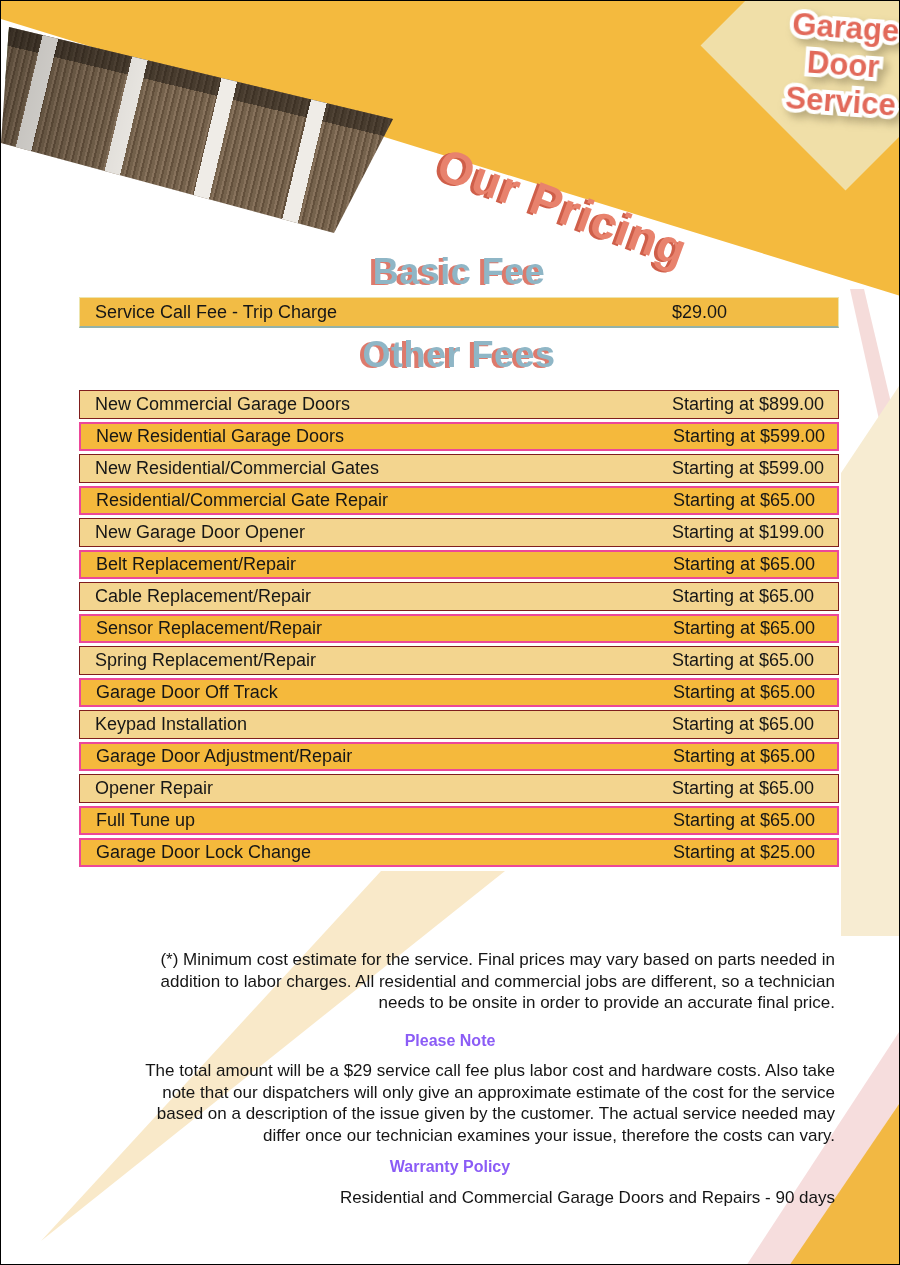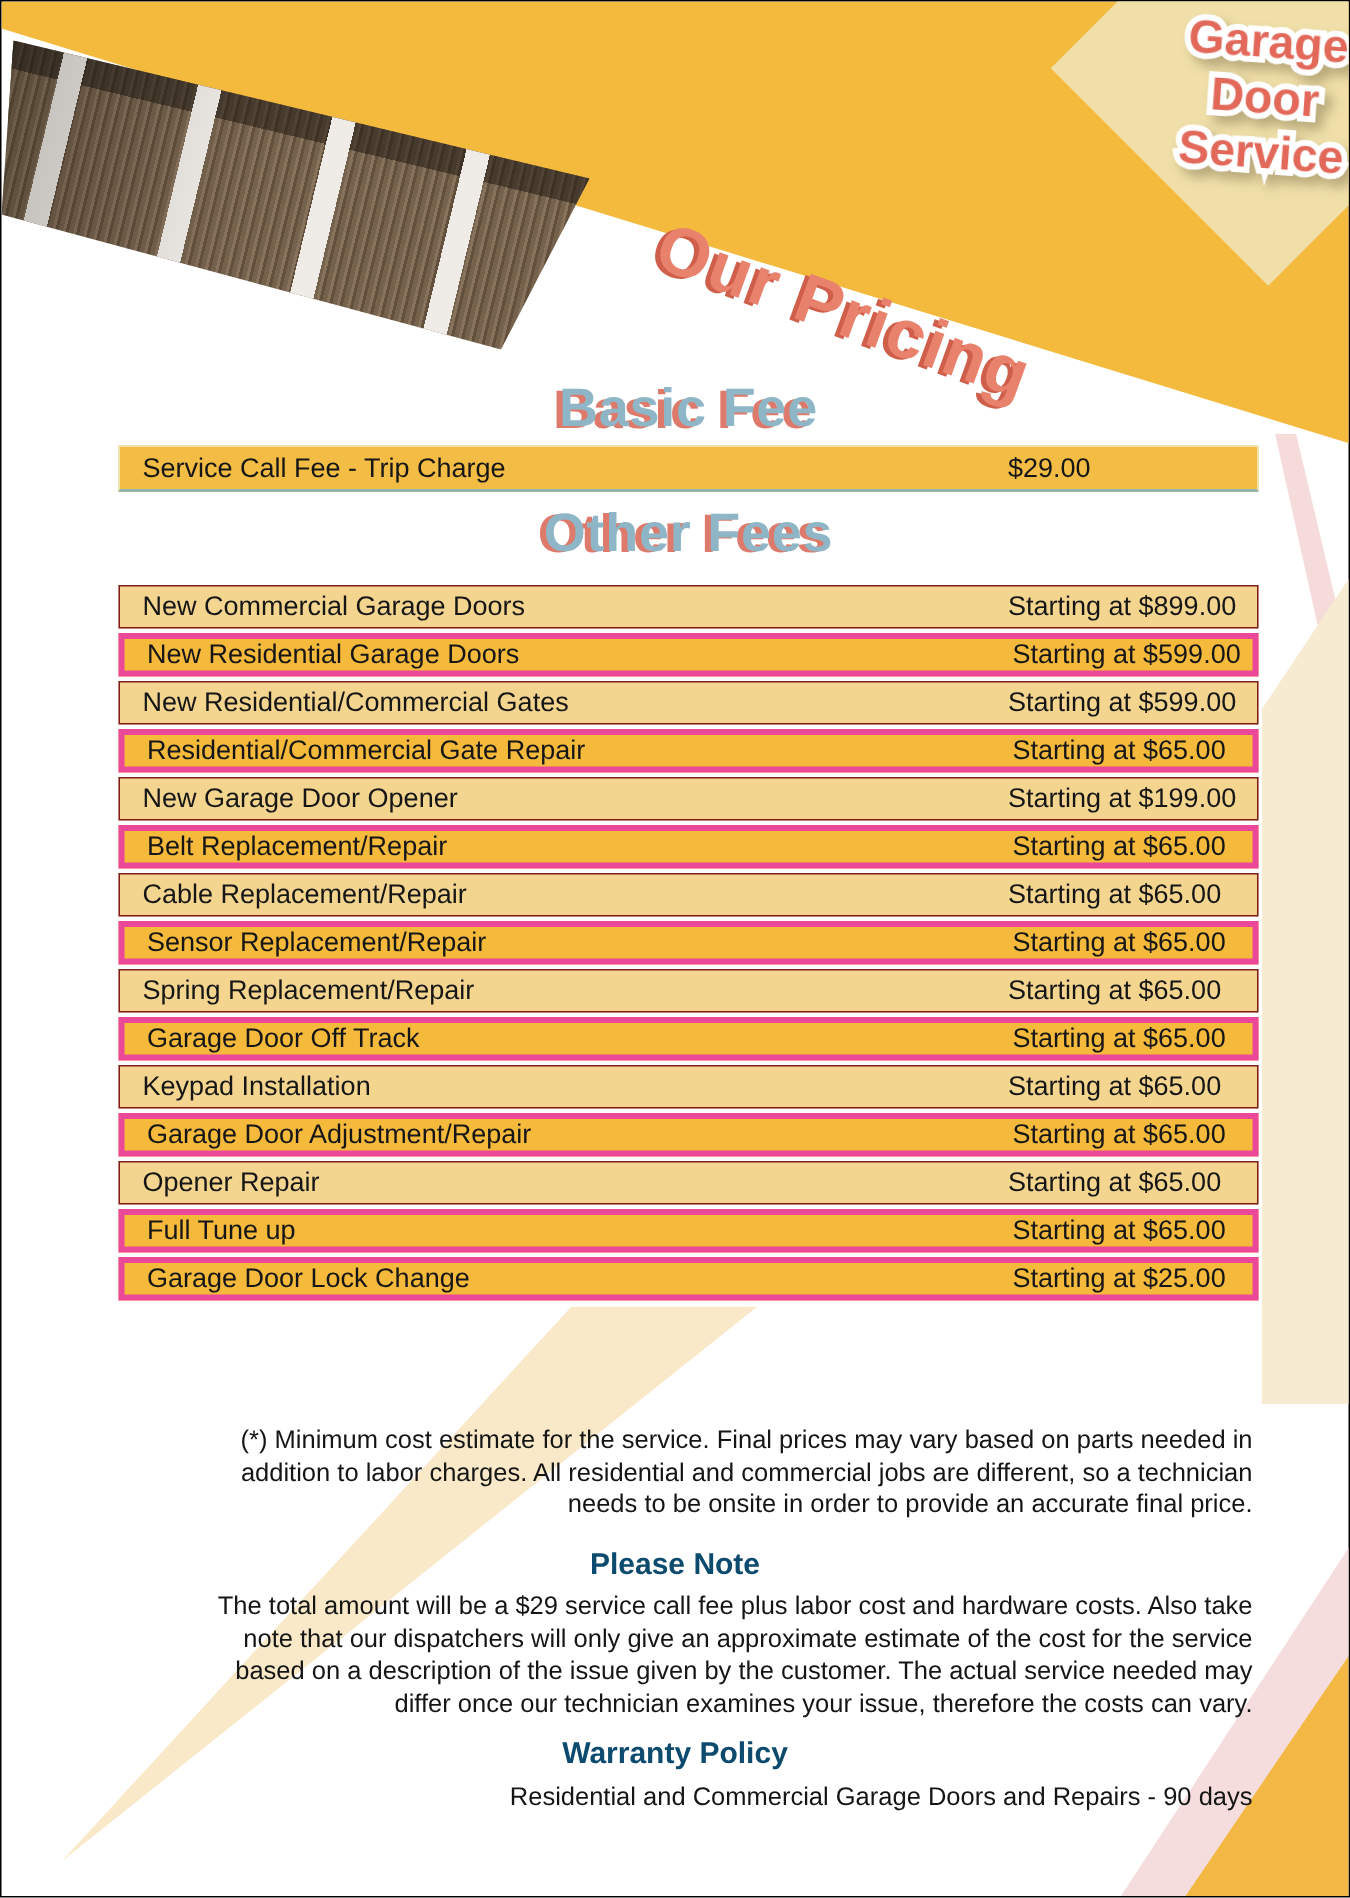--- a/index.html
+++ b/index.html
@@ -96,37 +96,37 @@
   .fees-area{position:absolute; left:78px; width:760px; z-index:5;}
   .basic-area{top:296px;}
   .other-area{top:389px;}
   .fee-row{
     position:relative; height:29px; margin-bottom:3px; box-sizing:border-box;
     display:flex; align-items:center; padding-left:15px;
     font-size:18px; color:#161616;
   }
   .fee-price{position:absolute; left:592px; white-space:nowrap;}
   .row-light{background:#f3d58f; border:1px solid #7f1d1d;}
-  .row-dark{background:#f5b93c; border:4px solid #ec4899;}
+  .row-dark{background:#f5b93c; border:2px solid #ec4899;}
   .row-basic{
     height:31px; background:#f2bc45;
     border:1px solid #ede5ae; border-bottom:2px solid #93b2a9;
   }
   
   .note-text{
     position:absolute; left:50%; transform:translateX(-50%); width:770px; z-index:5;
     font-size:17px; line-height:21.5px; color:#151515; text-align:right;
     white-space:pre-line;
   }
   .note-disclaimer{top:948px;}
   .note-body{top:1059px;}
   .note-warranty-text{top:1186px;}
   .red-heading{
     position:absolute; left:50%; transform:translateX(-50%); z-index:5;
-    font-size:20px; font-weight:bold; color:#0c4a6e; white-space:nowrap;
+    font-size:16px; font-weight:bold; color:#8b5cf6; white-space:nowrap;
   }
   .heading-please{top:1031px;}
   .heading-warranty{top:1157px;}
 </style>
 </head>
 <body>
 
 <div class="page">
 
   <div class="orange-band"></div>

